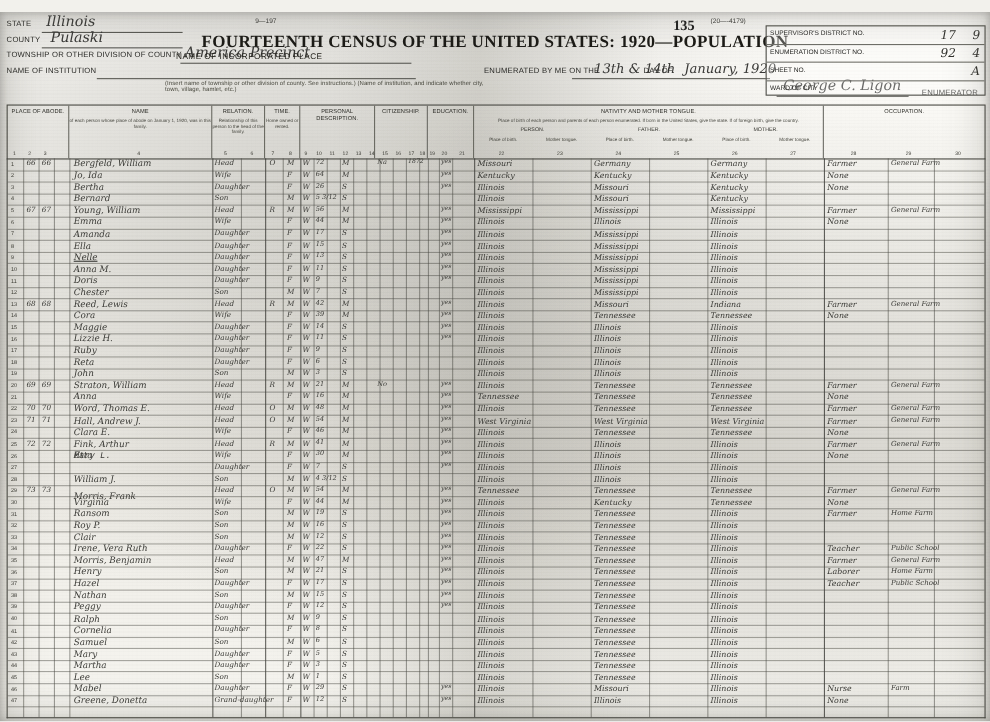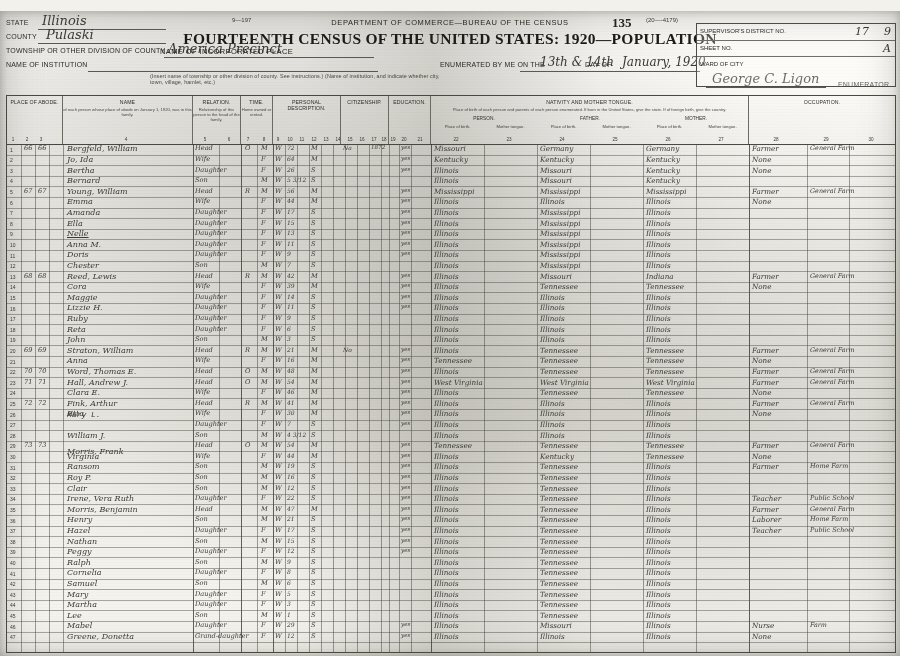--- a/index.html
+++ b/index.html
@@ -94,21 +94,20 @@
 
 
   <div class="sheet">
     <div class="grain"></div>
     <div class="stain"></div>
 
     <div class="hdr">
       <div class="formcode" style="left:232px;top:6px;">9—197</div>
       <div class="formcode" style="right:222px;top:6px;">(20—-4179)</div>
 
-      <div class="ttl-small" style="top:7px;">DEPARTMENT OF COMMERCE—BUREAU OF THE CENSUS</div>
       <div class="ttl-big" style="top:19px;">FOURTEENTH CENSUS OF THE UNITED STATES: 1920—POPULATION</div>
       <div class="boxnum" style="left:612px;top:4px;">135</div>
 
       <div class="lbl" style="left:6px;top:8px;">STATE</div>
       <span class="hand" style="left:42px;top:2px;font-size:13px;">Illinois</span>
       <div class="rule" style="left:38px;top:18px;width:128px;"></div>
 
       <div class="lbl" style="left:6px;top:22px;">COUNTY</div>
       <span class="hand" style="left:46px;top:16px;font-size:13px;">Pulaski</span>
       <div class="rule" style="left:38px;top:32px;width:128px;"></div>
@@ -131,20 +130,25 @@
 
       <span class="hand" style="left:712px;top:60px;font-size:13px;">George C. Ligon</span>
       <div class="rule" style="left:706px;top:76px;width:120px;"></div>
       <div class="lbl" style="left:838px;top:70px;">ENUMERATOR</div>
 
       <div class="rblk">
         <div class="rrow">
           <span class="rlabel">SUPERVISOR'S DISTRICT NO.</span>
           <span class="rval">17</span>
           <span class="rval2">9</span>
+        </div>
+        <div class="rrow">
+          <span class="rlabel">ENUMERATION DISTRICT NO.</span>
+          <span class="rval">92</span>
+          <span class="rval2">4</span>
         </div>
         <div class="rrow">
           <span class="rlabel">SHEET NO.</span>
           <span class="rval2">A</span>
         </div>
         <div class="rrow">
           <span class="rlabel">WARD OF CITY</span>
           <span class="rval2"></span>
         </div>
       </div>

